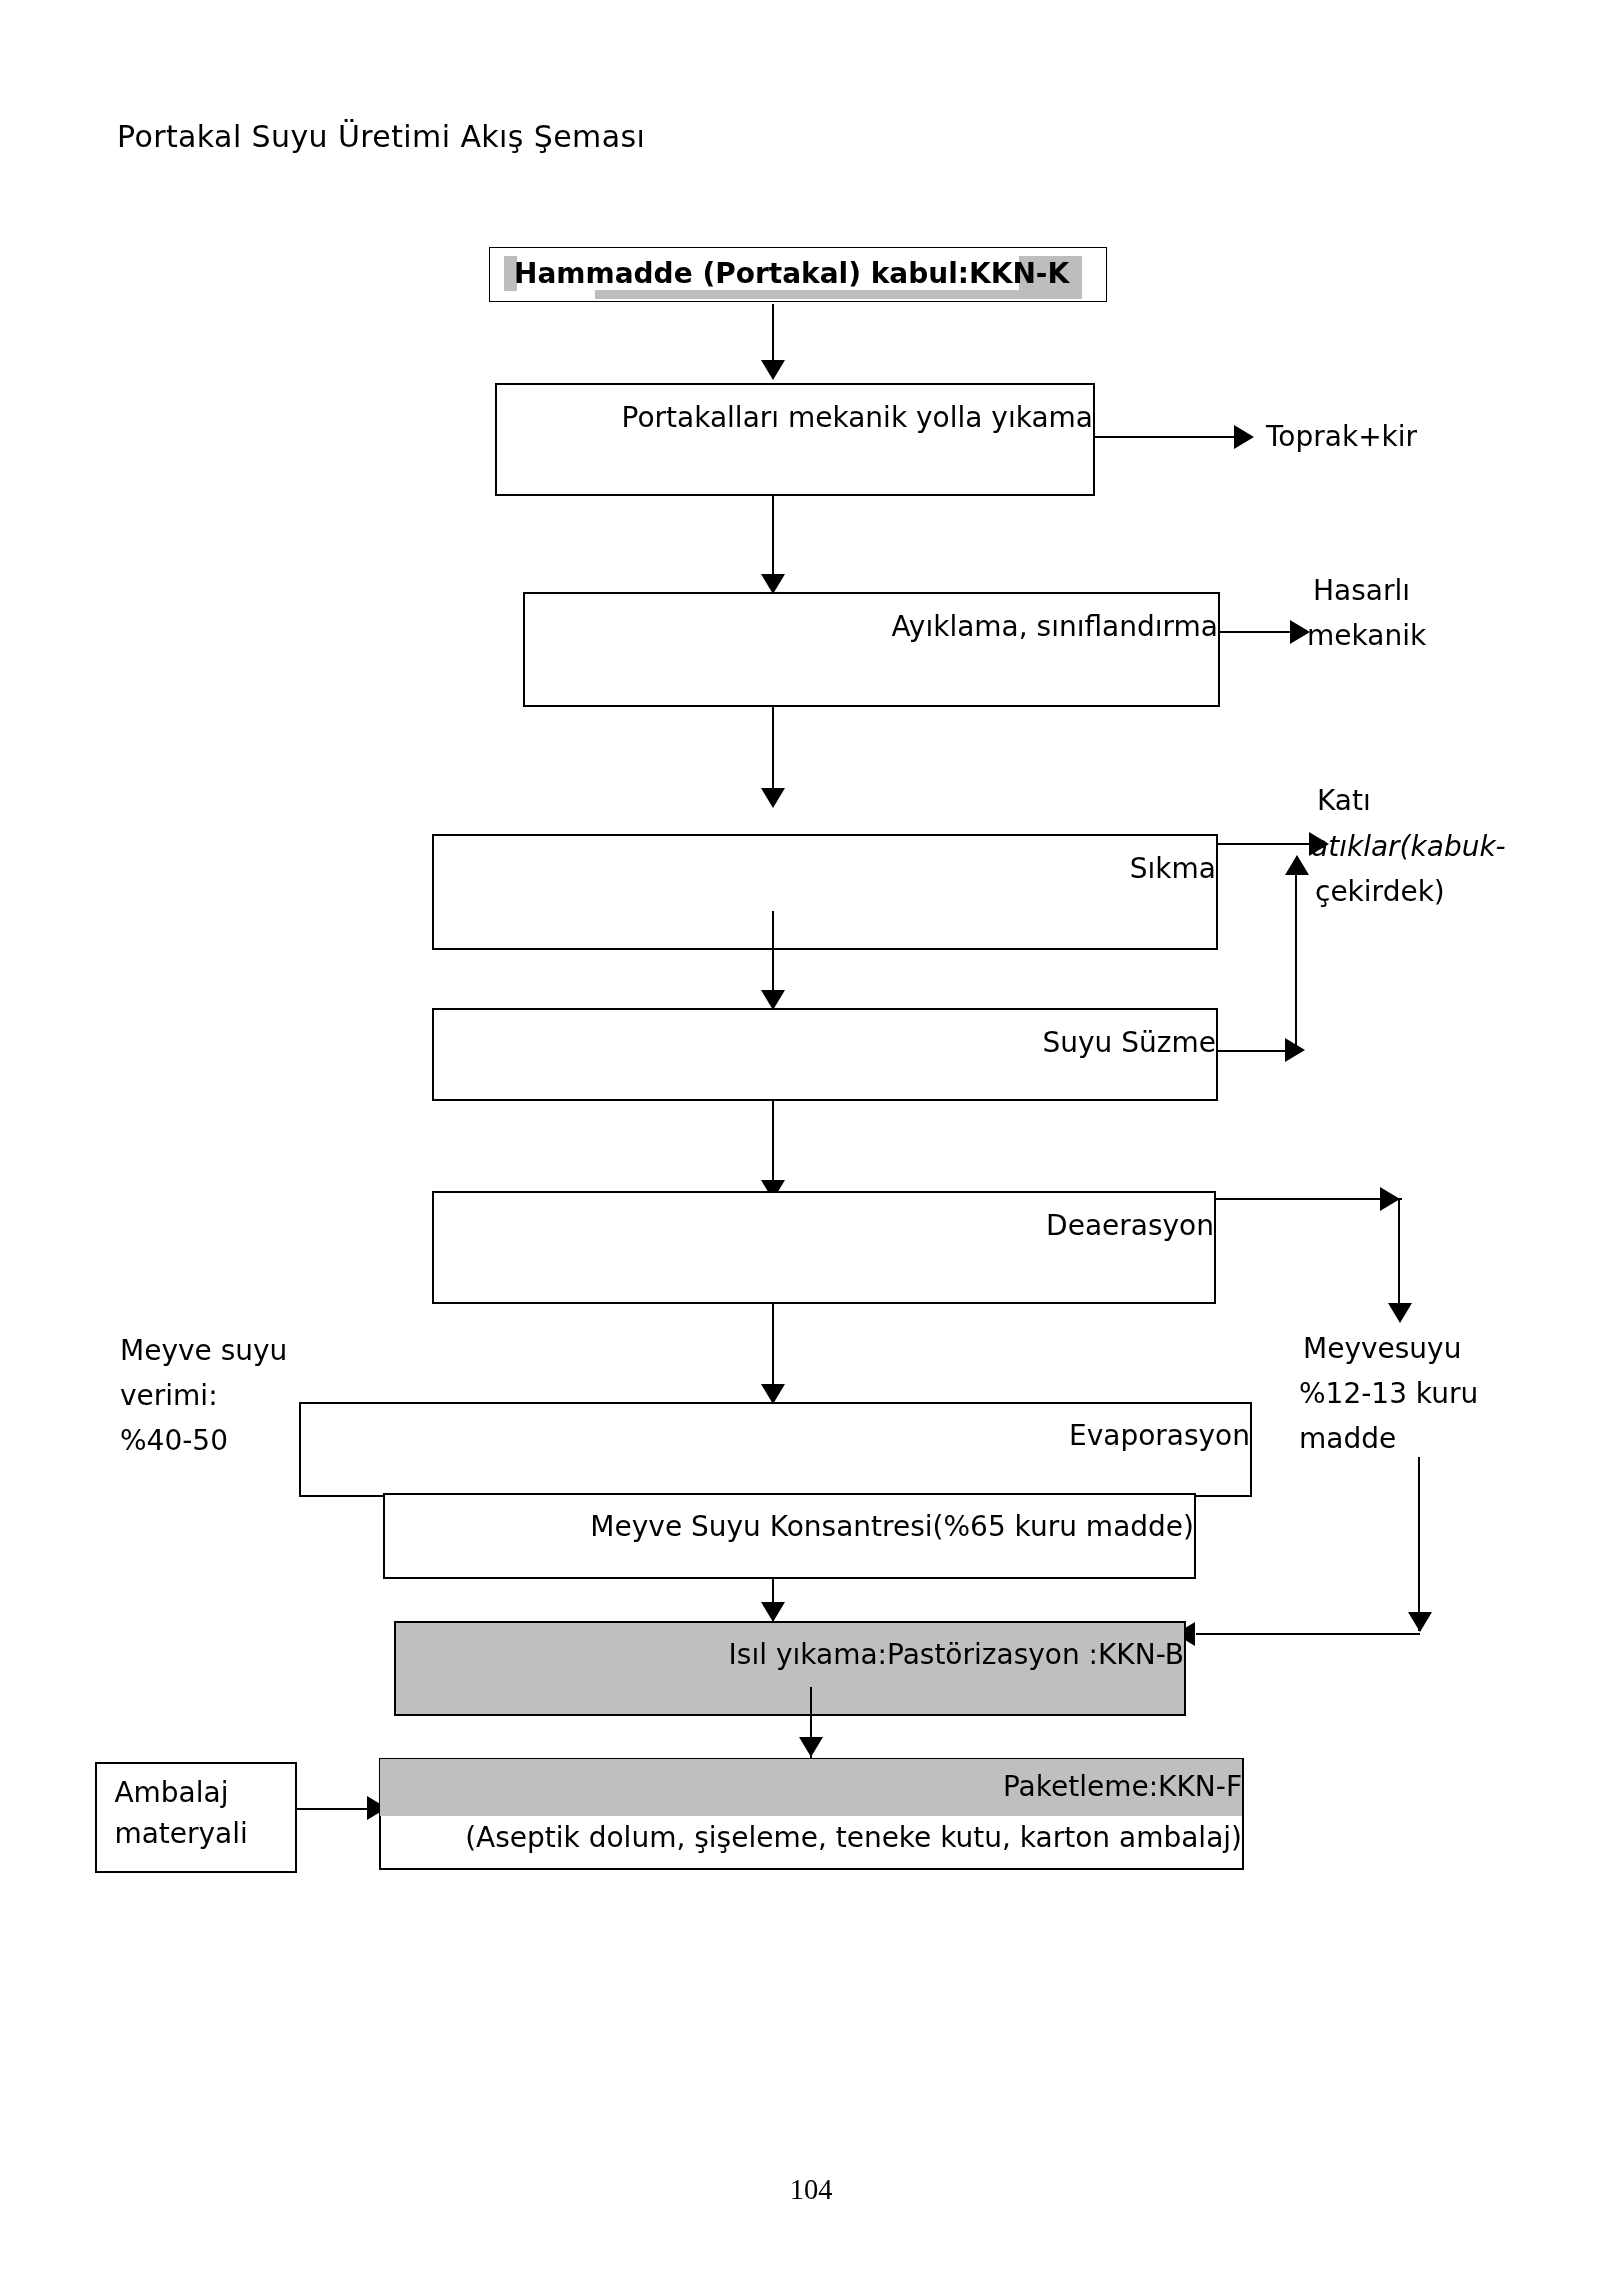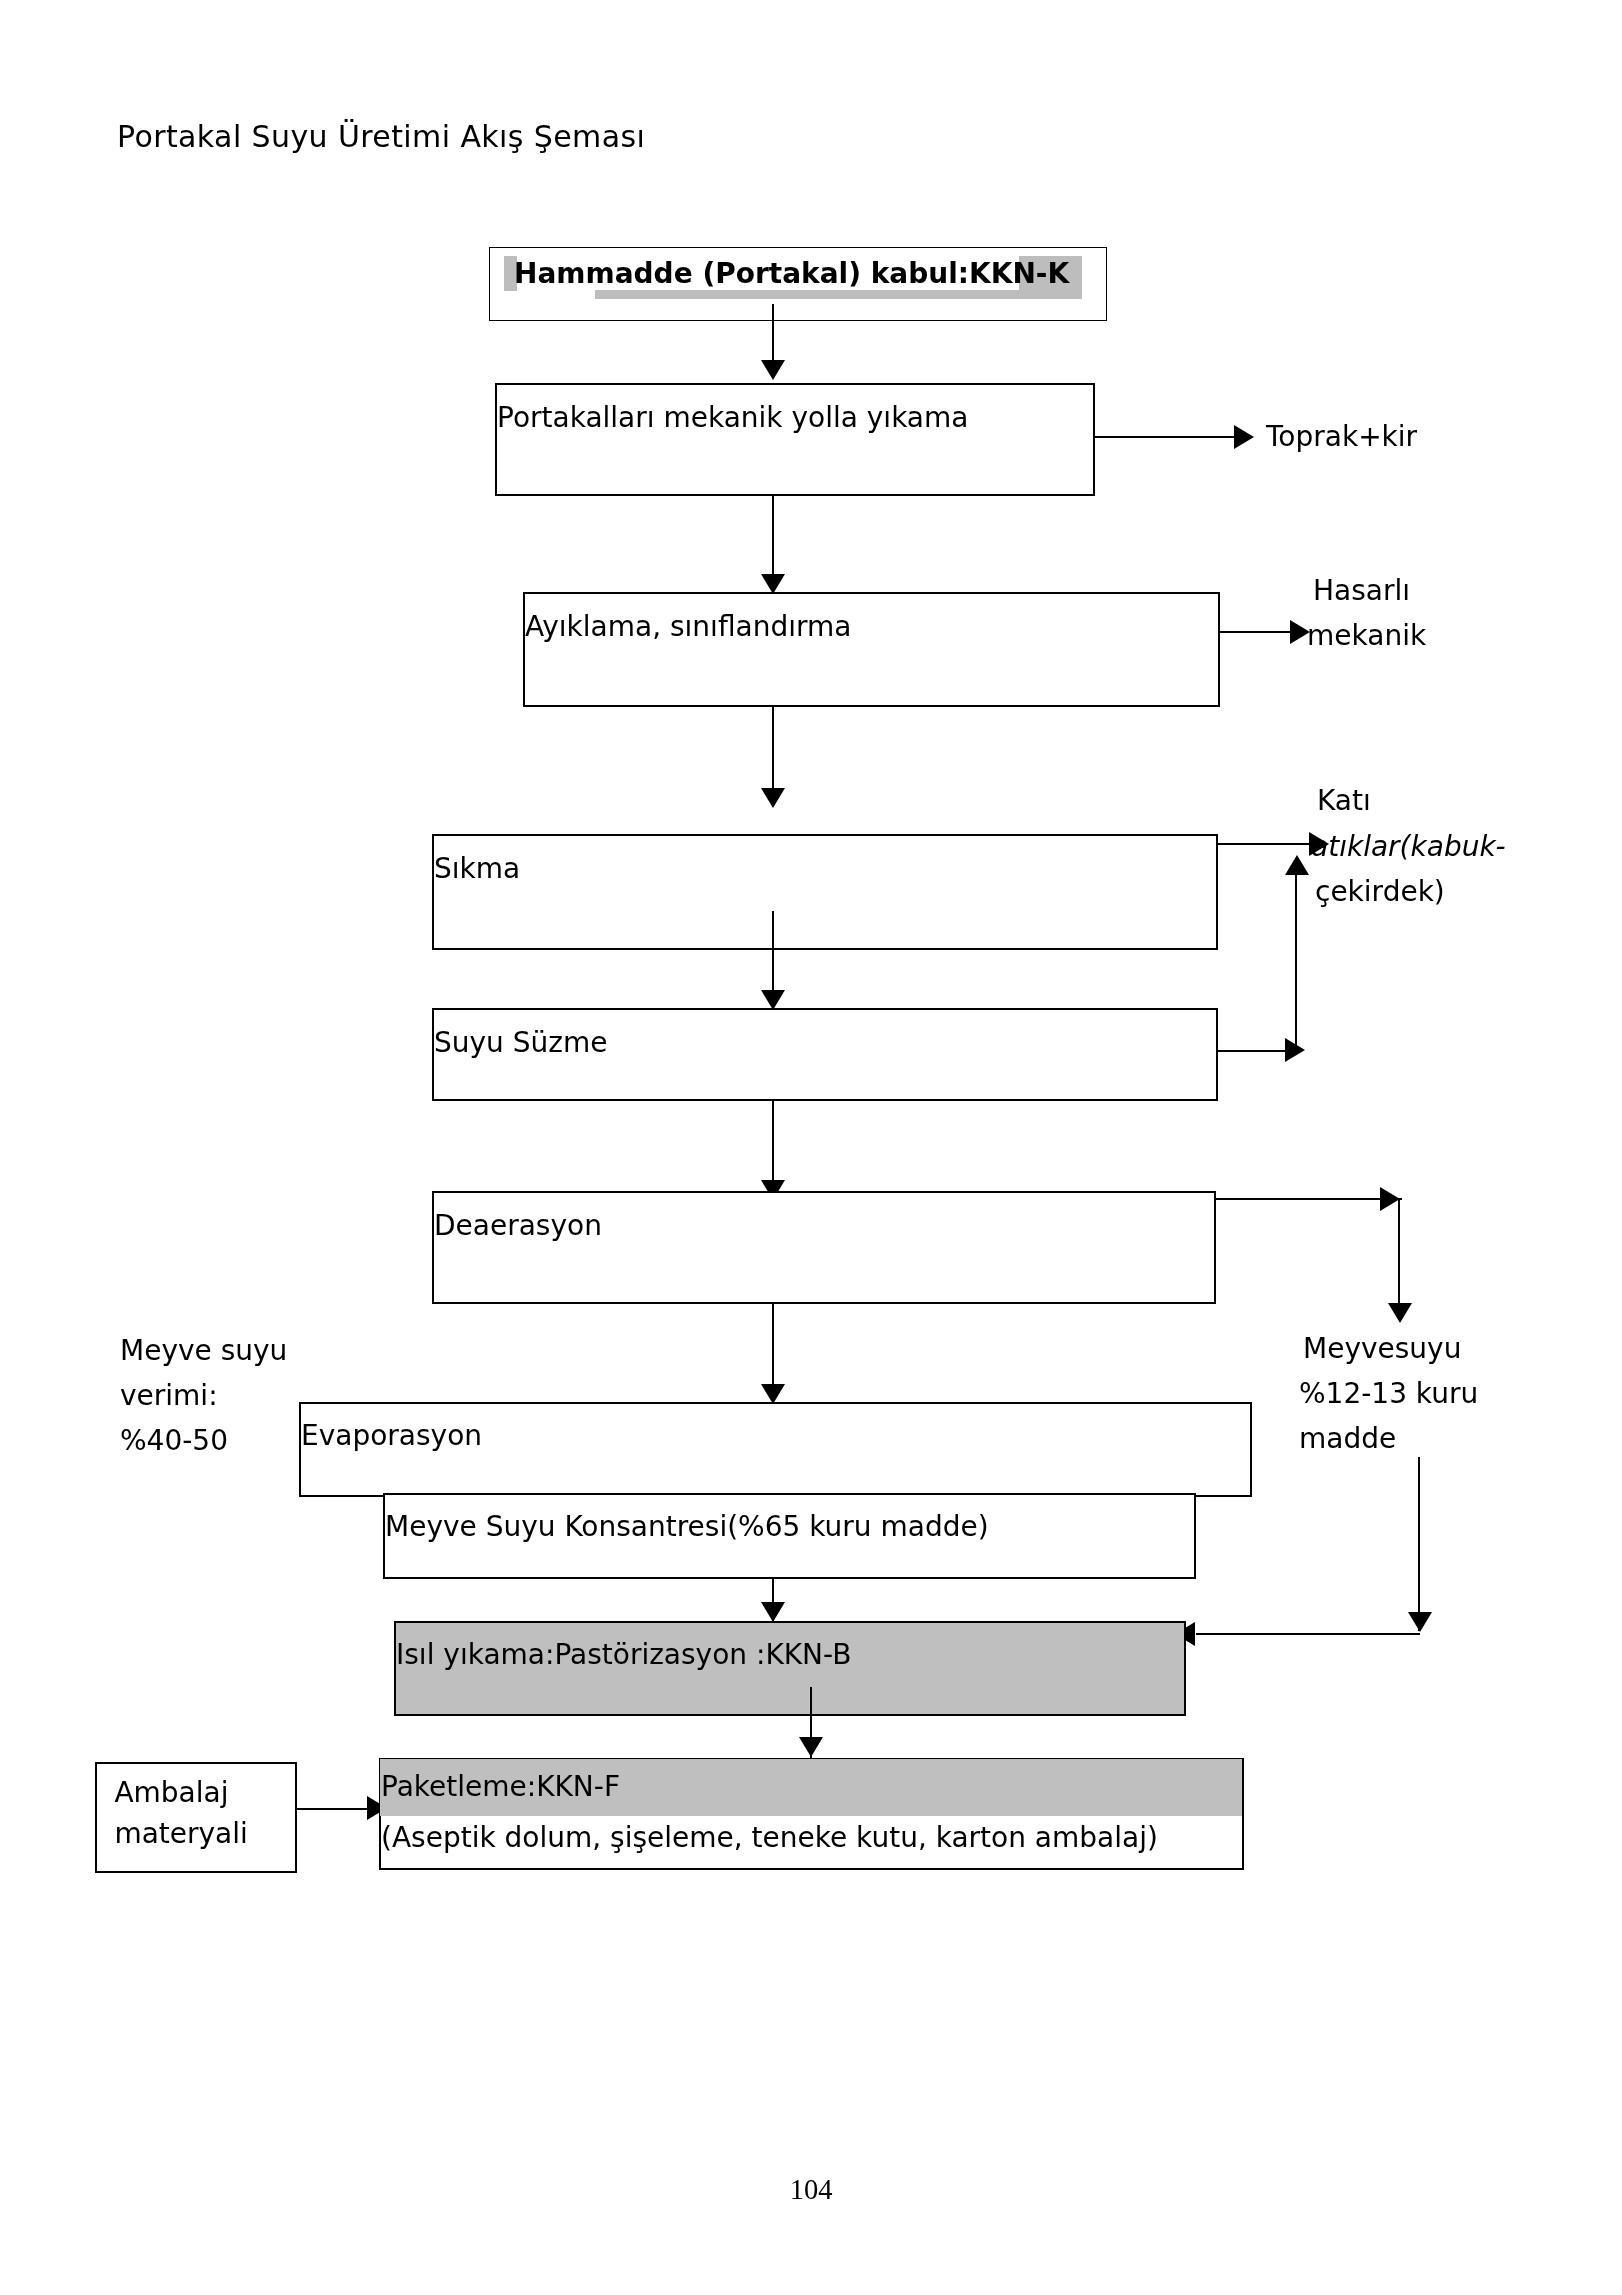--- a/index.html
+++ b/index.html
@@ -20,21 +20,21 @@
     text-align:center; font-family:"Liberation Serif", serif; font-size:28.5px;
   }
 
   
   .box {
     position:absolute; box-sizing:border-box;
     border:2.4px solid #000; background:#ffffff;
   }
   .box > .txt {
     position:absolute; left:0; right:0; top:11px;
-    text-align:left; font-size:28px; line-height:1.15;
+    text-align:right; font-size:28px; line-height:1.15;
     white-space:nowrap;
   }
   .box.grey { background:#bfbfbf; }
   .box.thin { border-width:1.6px; }
 
   .box .txt.left { text-align:left; padding-left:17.4px; }
   .box .txt.bold { font-weight:bold; }
 
   
   .hl-block {
@@ -57,21 +57,21 @@
   .arw-r { border-top:12px solid transparent; border-bottom:12px solid transparent; border-left:20.6px solid #000; }
   .arw-l { border-top:12px solid transparent; border-bottom:12px solid transparent; border-right:20.6px solid #000; }
 </style>
 </head>
 <body>
 
 <div class="page">
 
   <div class="title">Portakal Suyu Üretimi Akış Şeması</div>
 
-  <div class="box thin" style="left:489px; top:247px; width:618px; height:74px;padding-left:16px;">
+  <div class="box thin" style="left:489px; top:247px; width:618px; height:55px;padding-left:16px;">
     <div class="hl-block" style="left:14.3px; top:8px; width:12.7px; height:35px;"></div>
     <div class="hl-block" style="left:529px; top:8px; width:63px; height:35px;"></div>
     <div class="hl-block" style="left:105px; top:42px; width:487px; height:8.7px;"></div>
     <div class="txt left bold" style="top:9.5px; padding-left:24px;">Hammadde (Portakal) kabul:KKN-K</div>
   </div>
 
   <div class="ln vl" style="left:772px; top:304px; height:62px;"></div>
   <div class="arw arw-d" style="left:761px; top:360px;"></div>
 
   <div class="box" style="left:495px; top:383px; width:600px; height:113px;">

